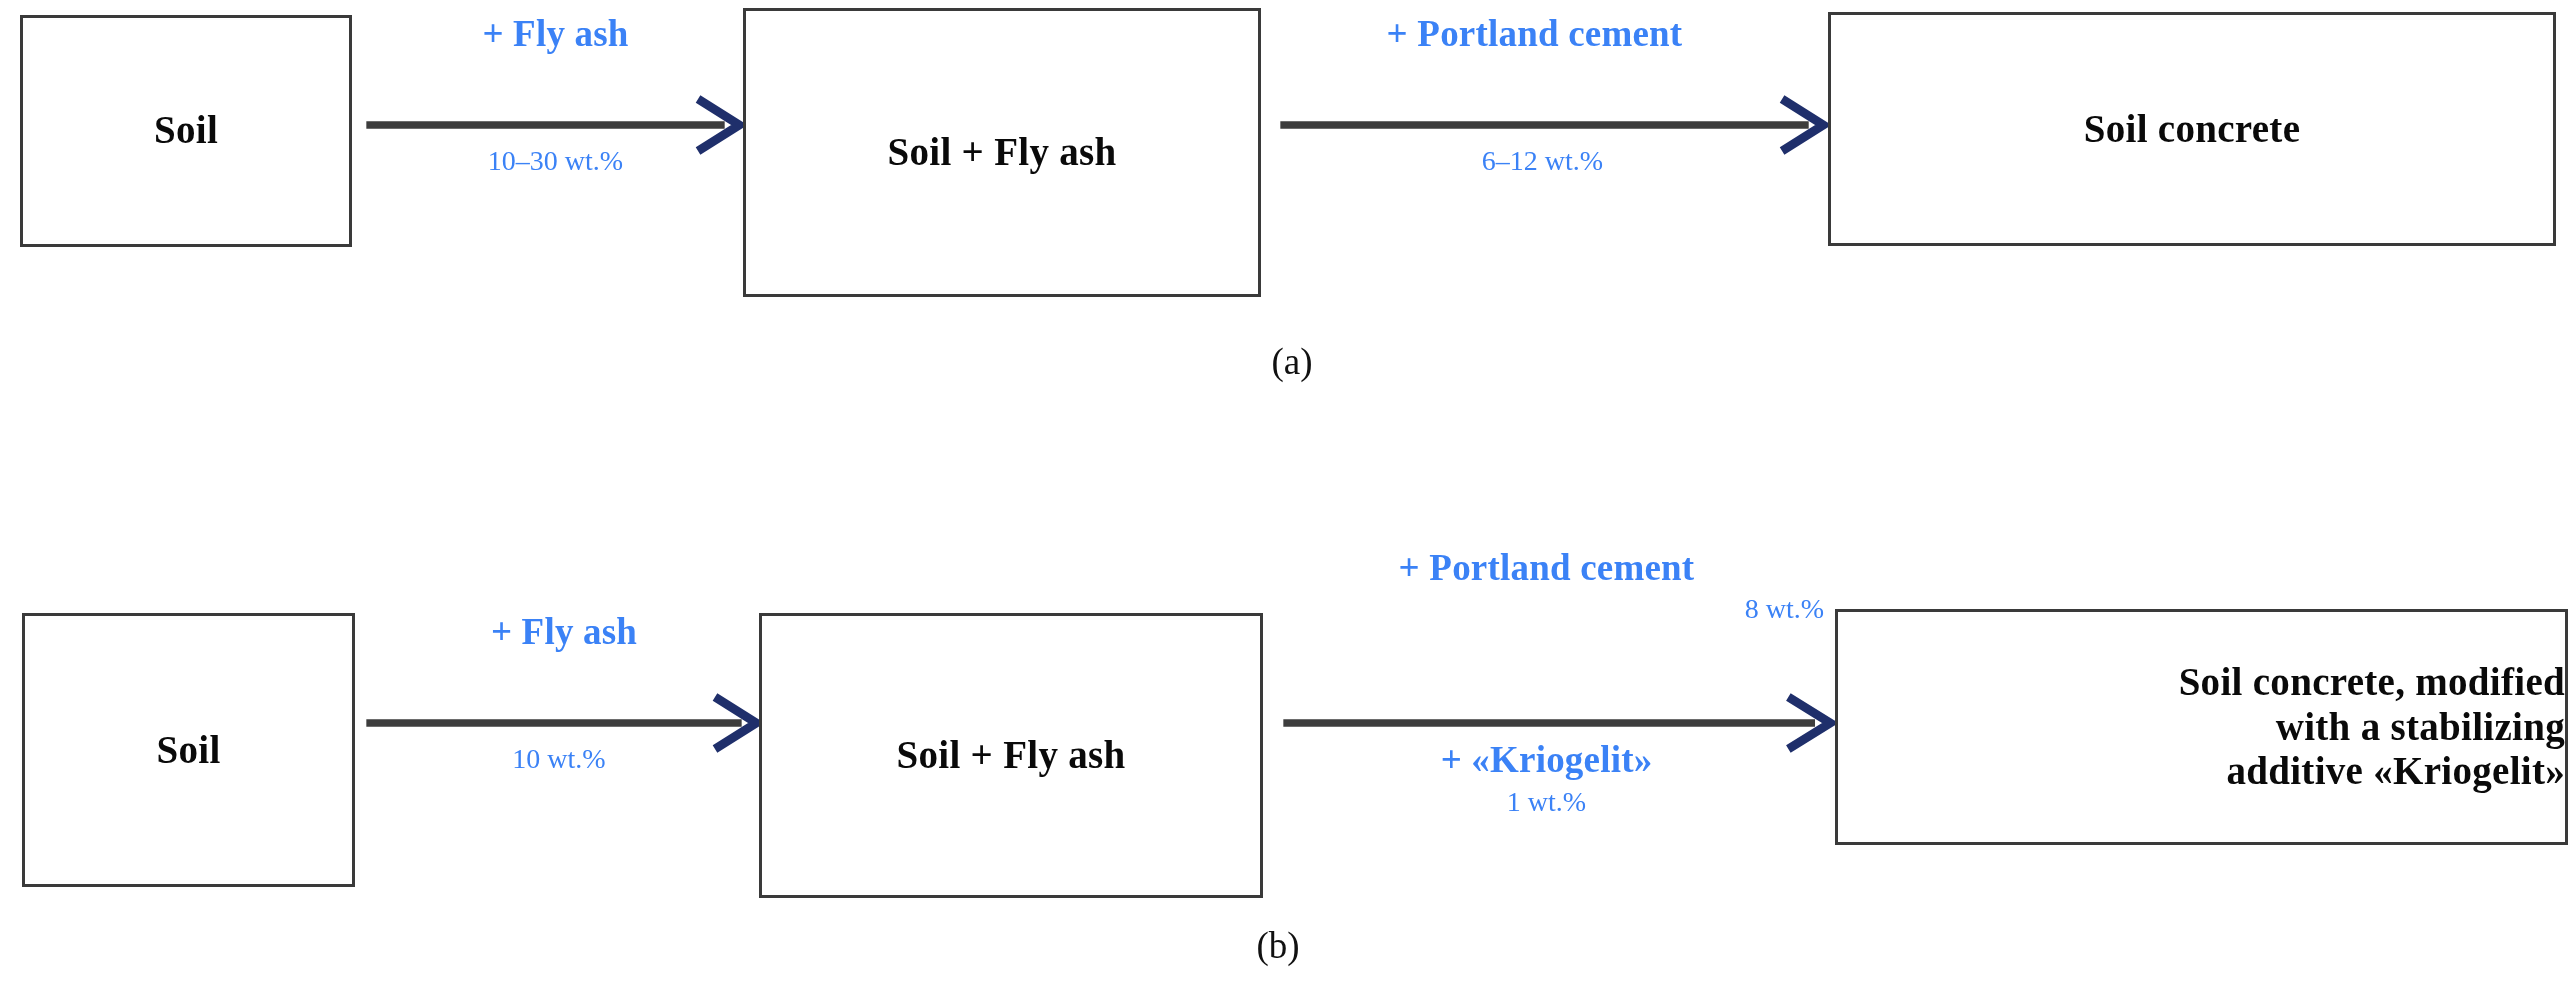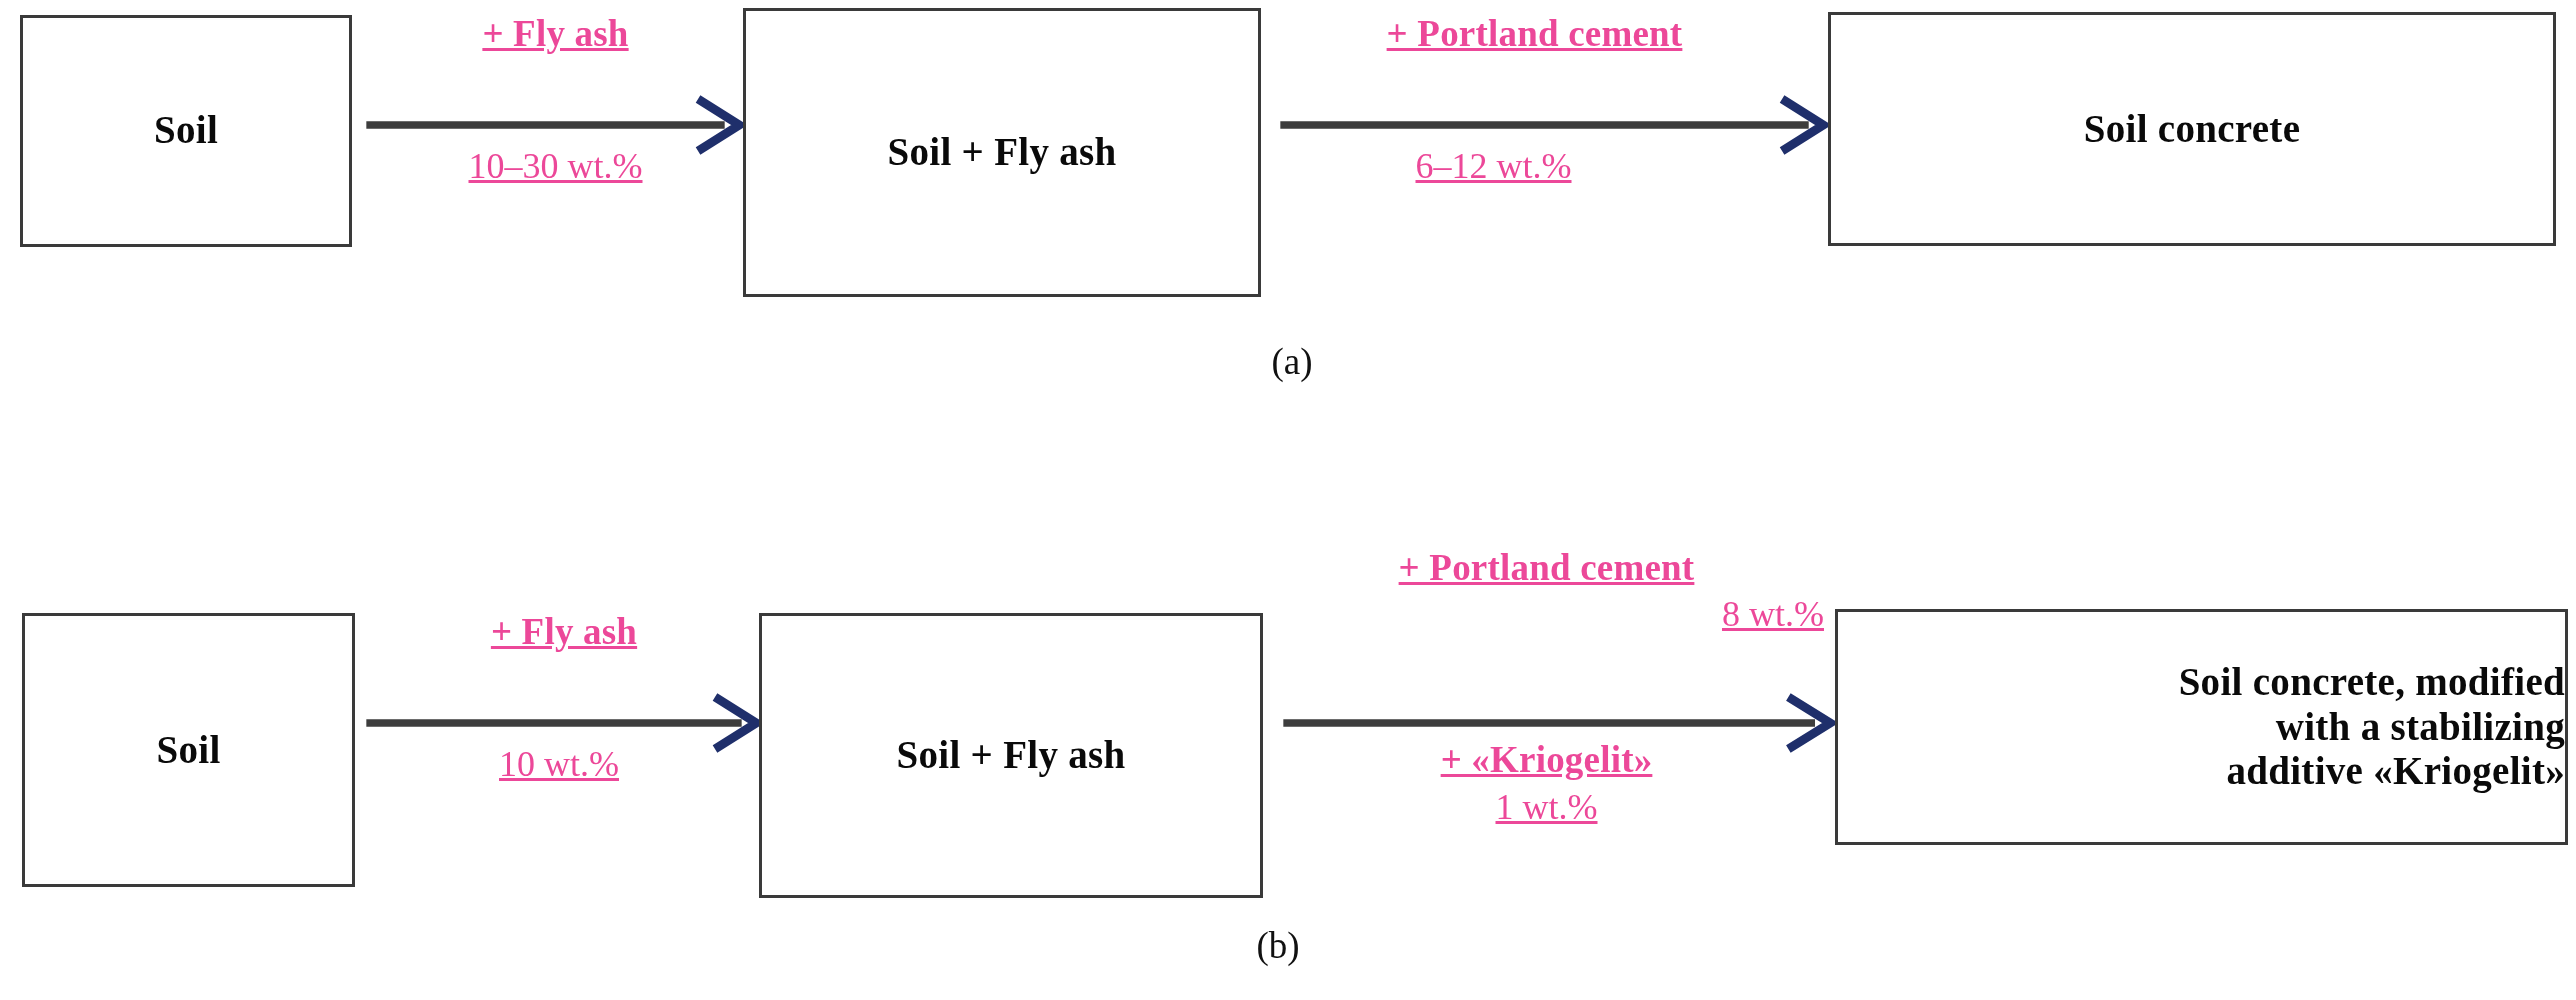--- a/index.html
+++ b/index.html
@@ -52,31 +52,30 @@
     height: 60px;
     pointer-events: none;
   }
   .arrow svg { display: block; width: 100%; height: 100%; }
 
   
   .edge-label {
     position: absolute;
     text-align: center;
     white-space: nowrap;
-    color: #ec4899;
-    text-decoration: underline;
+    color: #3b82f6;
   }
   .edge-label.top-bold {
     font-weight: bold;
     font-size: 37px;
     letter-spacing: 0.2px;
   }
   .edge-label.amount {
     font-weight: normal;
-    font-size: 36px;
+    font-size: 28px;
   }
 
   
   .panel-caption {
     position: absolute;
     font-size: 37px;
     font-weight: normal;
     text-align: center;
     color: #111111;
   }
@@ -105,21 +104,21 @@
       <span class="node-label">Soil + Fly ash</span>
     </div>
 
     <div class="arrow" style="left:1279px; top:95px; width:551px;">
       <svg viewBox="0 0 828 90" preserveAspectRatio="none">
         <line x1="2" y1="45" x2="796" y2="45" stroke="#3d3d3d" stroke-width="11"></line>
         <polyline points="756,6 818,45 756,84" fill="none" stroke="#1f2f6b" stroke-width="13" stroke-linejoin="miter" stroke-linecap="butt"></polyline>
       </svg>
     </div>
     <div class="edge-label top-bold" style="left:1259px; top:12px; width:551px;">+ Portland cement</div>
-    <div class="edge-label amount" style="left:1218px; top:145px; width:551px;">6–12 wt.%</div>
+    <div class="edge-label amount" style="left:1259px; top:145px; width:551px;padding-left:8px;">6–12 wt.%</div>
 
     <div class="node-box" style="left:1828px; top:12px; width:728px; height:234px;">
       <span class="node-label">Soil concrete</span>
     </div>
 
     <div class="panel-caption" style="left:1159px; top:340px; width:266px;">(a)</div>
   </div>
 
   <div class="panel" style="left:0; top:586px; width:2576px; height:415px;">
 

